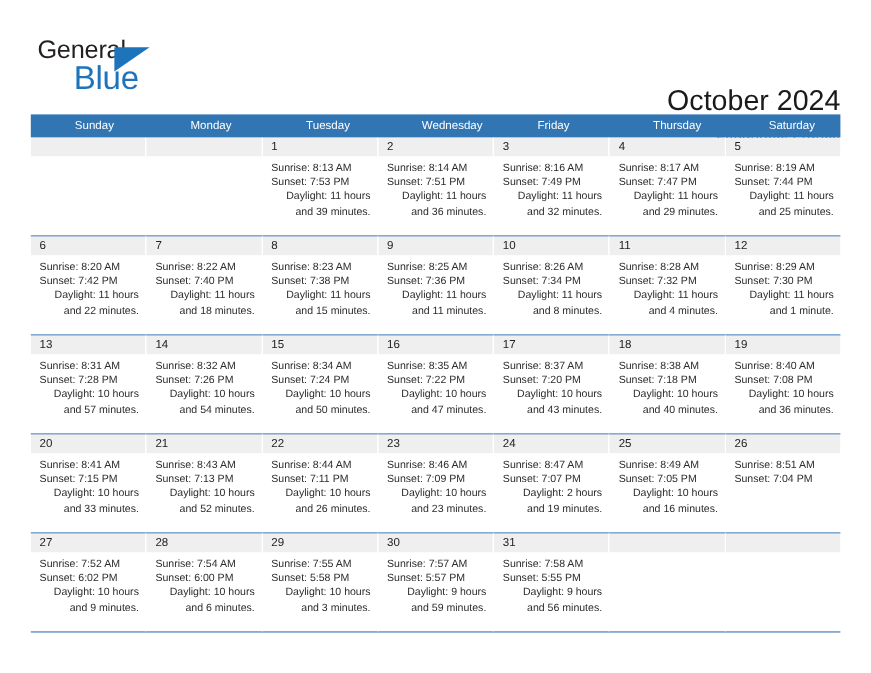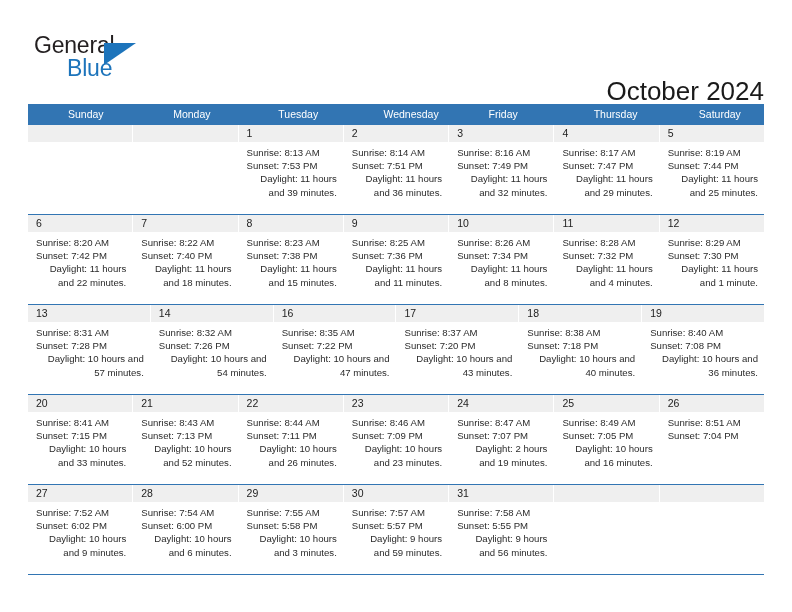--- a/index.html
+++ b/index.html
@@ -41,21 +41,21 @@
     top: 0;
     font-size: 23px;
     letter-spacing: -0.2px;
     color: #231f20;
     font-family: "Liberation Sans", sans-serif;
   }
   .brand-blue {
     position: absolute;
     left: 33px;
     top: 23px;
-    font-size: 23px;
+    font-size: 30px;
     letter-spacing: -0.2px;
     color: #1d74bb;
     font-family: "Liberation Sans", sans-serif;
   }
   .brand-tri {
     position: absolute;
     left: 70px;
     top: 11px;
     width: 0;
     height: 0;
@@ -306,20 +306,28 @@
           </div>
           <div class="cell">
             <div class="daynum">14</div>
             <div class="body">
               <div>Sunrise: 8:32 AM</div>
               <div>Sunset: 7:26 PM</div>
               <div class="dl">Daylight: 10 hours and 54 minutes.</div>
             </div>
           </div>
           <div class="cell">
+            <div class="daynum">15</div>
+            <div class="body">
+              <div>Sunrise: 8:34 AM</div>
+              <div>Sunset: 7:24 PM</div>
+              <div class="dl">Daylight: 10 hours and 50 minutes.</div>
+            </div>
+          </div>
+          <div class="cell">
             <div class="daynum">16</div>
             <div class="body">
               <div>Sunrise: 8:35 AM</div>
               <div>Sunset: 7:22 PM</div>
               <div class="dl">Daylight: 10 hours and 47 minutes.</div>
             </div>
           </div>
           <div class="cell">
             <div class="daynum">17</div>
             <div class="body">

